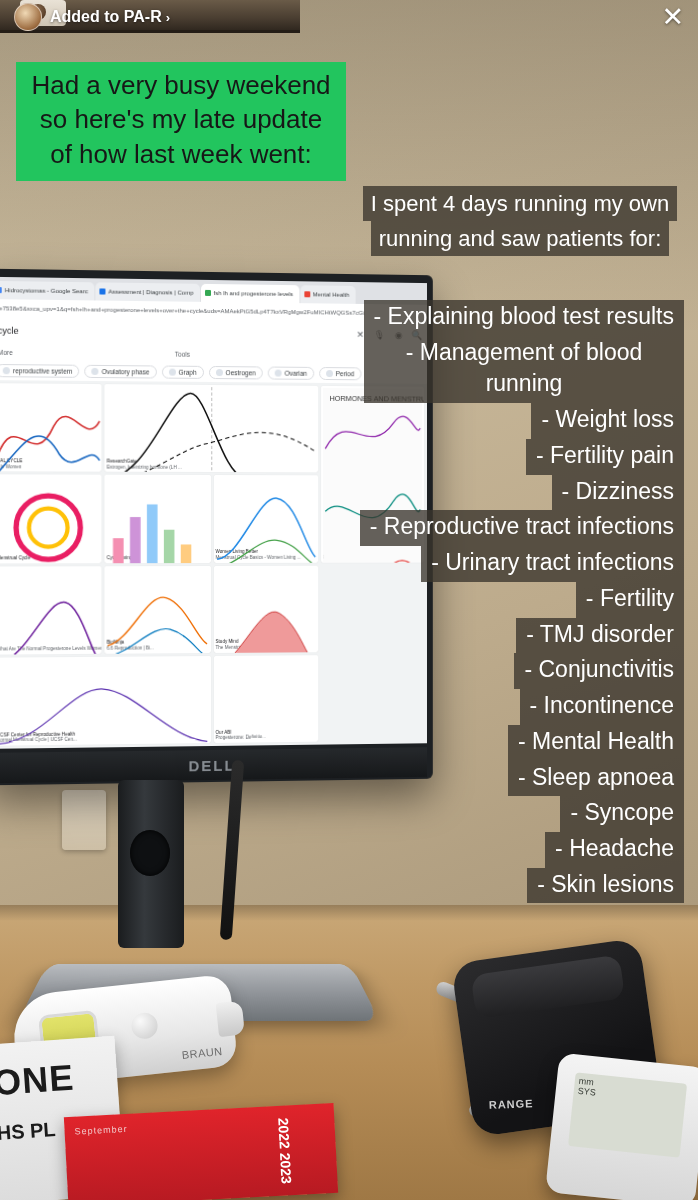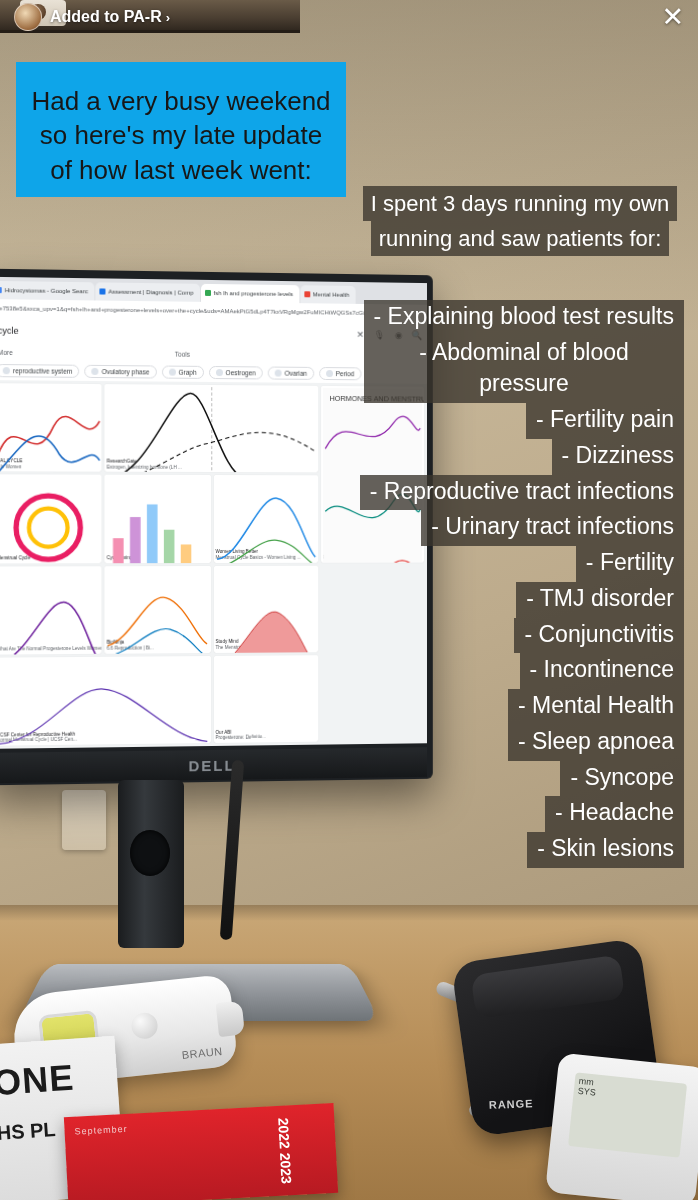--- a/index.html
+++ b/index.html
@@ -409,26 +409,26 @@
     font-weight: 300;
     text-shadow: 0 1px 3px rgba(0,0,0,0.5);
     cursor: pointer;
   }
 
   
   .caption-box {
     position: absolute;
     left: 16px; top: 62px;
     width: 330px;
-    background: #0ea5e9;
+    background: #22c55e;
     color: #171717;
     font-size: 26px;
     line-height: 1.32;
     text-align: center;
-    padding: 22px 10px 10px;
+    padding: 6px 10px 10px;
     box-sizing: border-box;
     z-index: 40;
   }
   .caption-box span { box-decoration-break: clone; -webkit-box-decoration-break: clone; }
 
   .dark-intro {
     position: absolute;
     left: 360px; top: 186px;
     width: 320px;
     z-index: 40;
@@ -737,27 +737,28 @@
       <span class="chev">›</span>
     </div>
     <div class="close">✕</div>
   </div>
 
   <div class="caption-box">
     <span>Had a very busy weekend so here's my late update of how last week went:</span>
   </div>
 
   <div class="dark-intro">
-    <div><span class="ln">I spent 3 days running my own</span></div>
+    <div><span class="ln">I spent 4 days running my own</span></div>
     <div><span class="ln">running and saw patients for:</span></div>
   </div>
 
   <div class="items">
     <div class="it">- Explaining blood test results</div>
-    <div class="it wrap">- Abdominal of blood pressure</div>
+    <div class="it wrap">- Management of blood running</div>
+    <div class="it">- Weight loss</div>
     <div class="it">- Fertility pain</div>
     <div class="it">- Dizziness</div>
     <div class="it">- Reproductive tract infections</div>
     <div class="it">- Urinary tract infections</div>
     <div class="it">- Fertility</div>
     <div class="it">- TMJ disorder</div>
     <div class="it">- Conjunctivitis</div>
     <div class="it">- Incontinence</div>
     <div class="it">- Mental Health</div>
     <div class="it">- Sleep apnoea</div>

